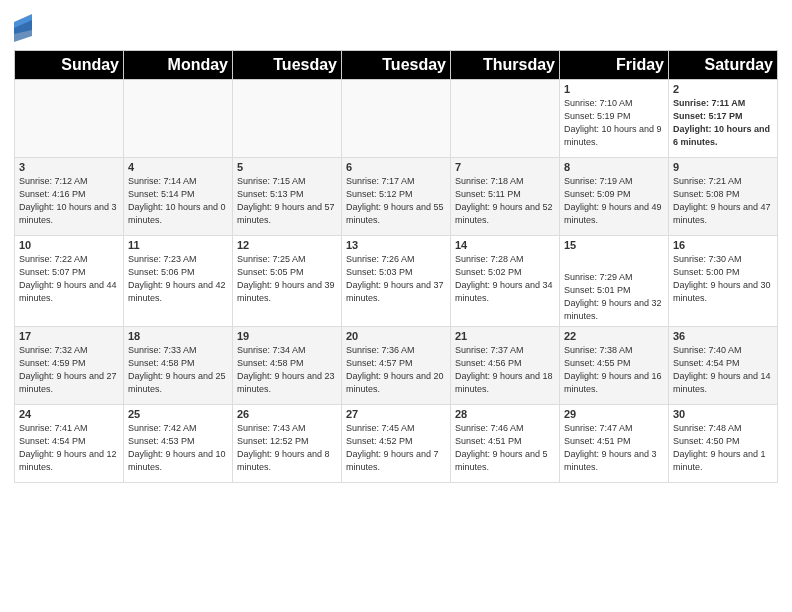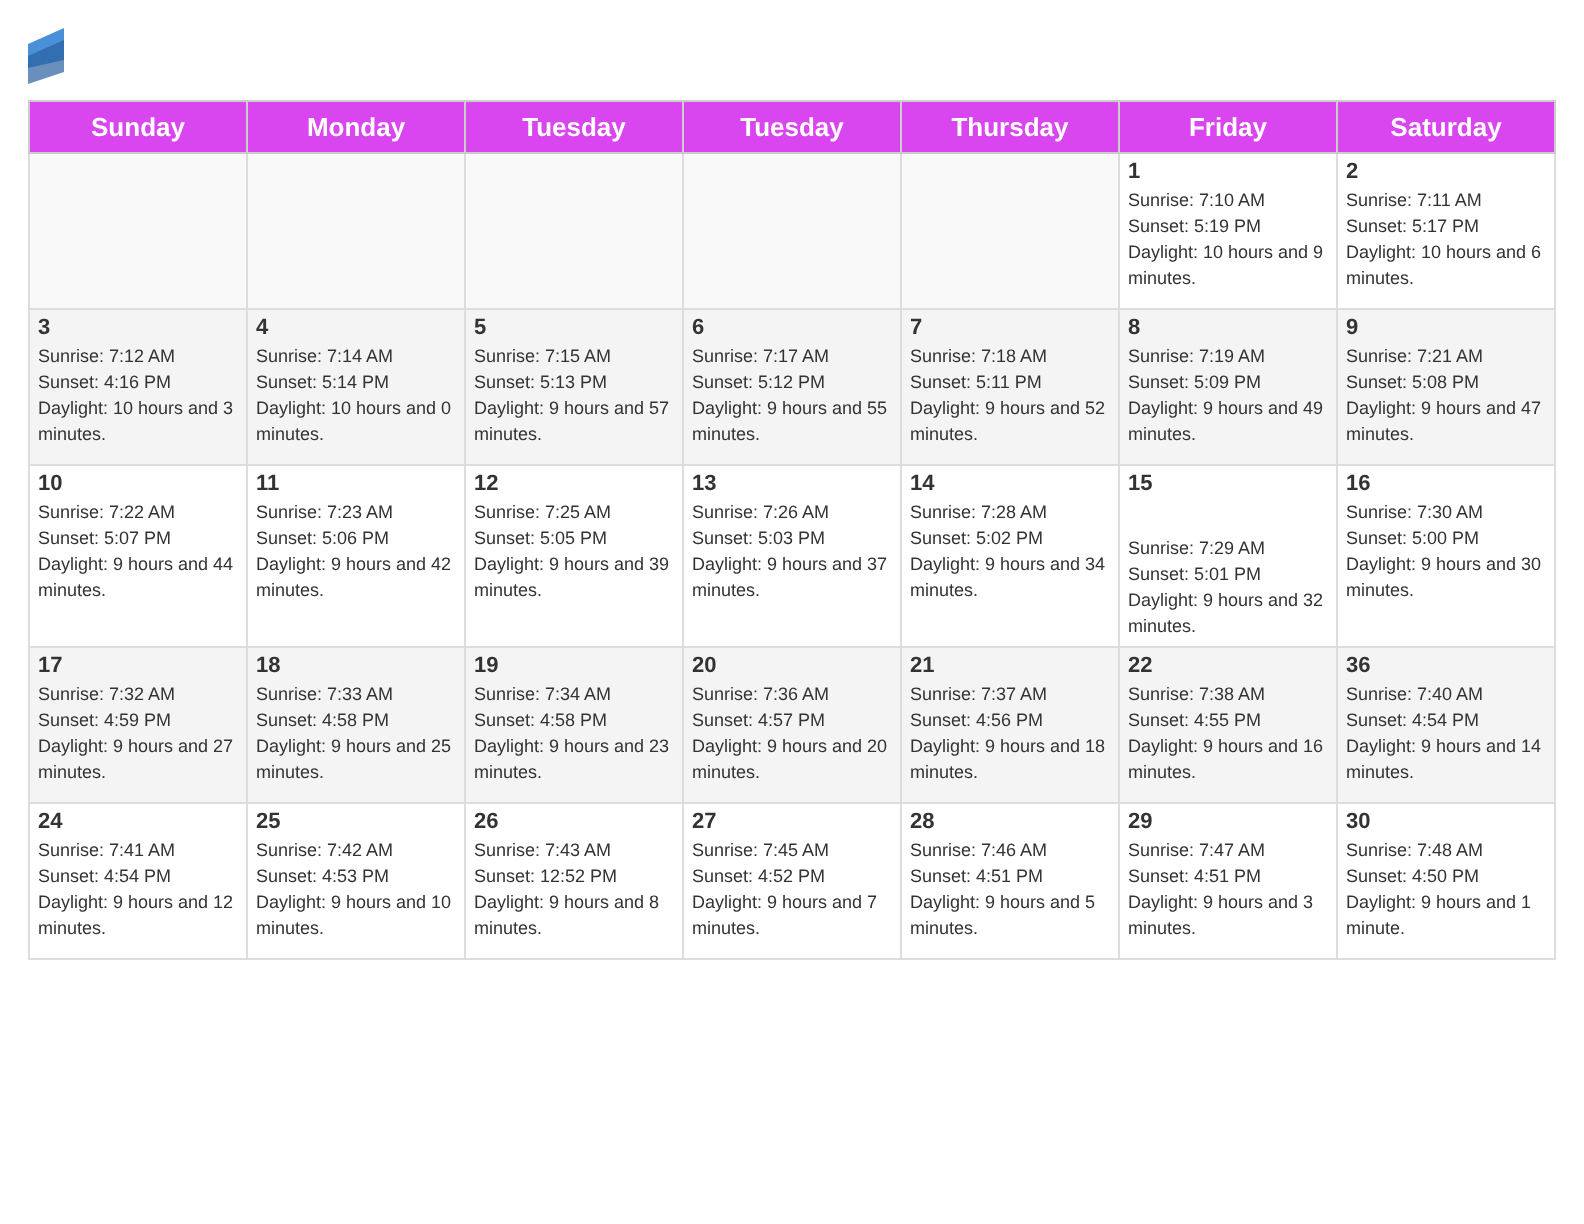--- a/index.html
+++ b/index.html
@@ -52,26 +52,26 @@
     .location {
       font-size: 14px;
       color: #555;
     }
     .calendar {
       width: 100%;
       border-collapse: collapse;
       table-layout: fixed;
     }
     .calendar th {
-      background-color: #d946ef;
+      background-color: #000000;
       color: #fff;
-      font-size: 13px;
+      font-size: 16px;
       font-weight: bold;
       padding: 5px 4px;
-      text-align: center;
+      text-align: right;
       border: 1px solid #ccc;
     }
     .calendar td {
       vertical-align: top;
       border: 1px solid #ddd;
       padding: 3px 4px;
       font-size: 9.5px;
       color: #333;
       height: 78px;
       width: 113px;
@@ -136,21 +136,21 @@
           <td class="empty"></td>
           <td class="empty"></td>
           <td>
             <span class="day-num">1</span>
             <div class="day-info" style="white-space: pre-line;">Sunrise: 7:10 AM
 Sunset: 5:19 PM
 Daylight: 10 hours and 9 minutes.</div>
           </td>
           <td>
             <span class="day-num">2</span>
-            <div class="day-info" style="white-space: pre-line;">Sunrise: 7:11 AM
+            <div class="day-info" style="white-space: pre-line; font-weight: bold;">Sunrise: 7:11 AM
 Sunset: 5:17 PM
 Daylight: 10 hours and 6 minutes.</div>
           </td>
         </tr>
         <tr>
           <td>
             <span class="day-num">3</span>
             <div class="day-info" style="white-space: pre-line;">Sunrise: 7:12 AM
 Sunset: 4:16 PM
 Daylight: 10 hours and 3 minutes.</div>

